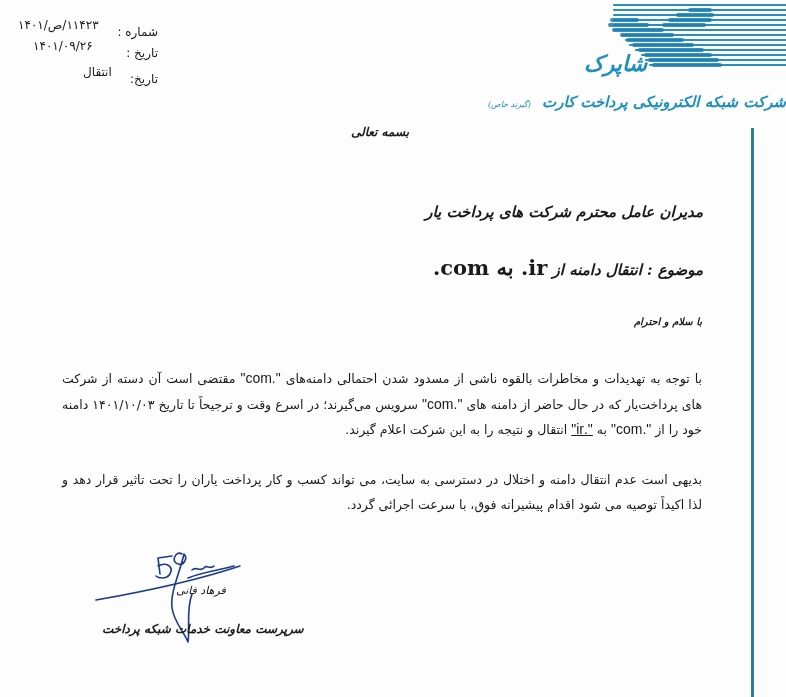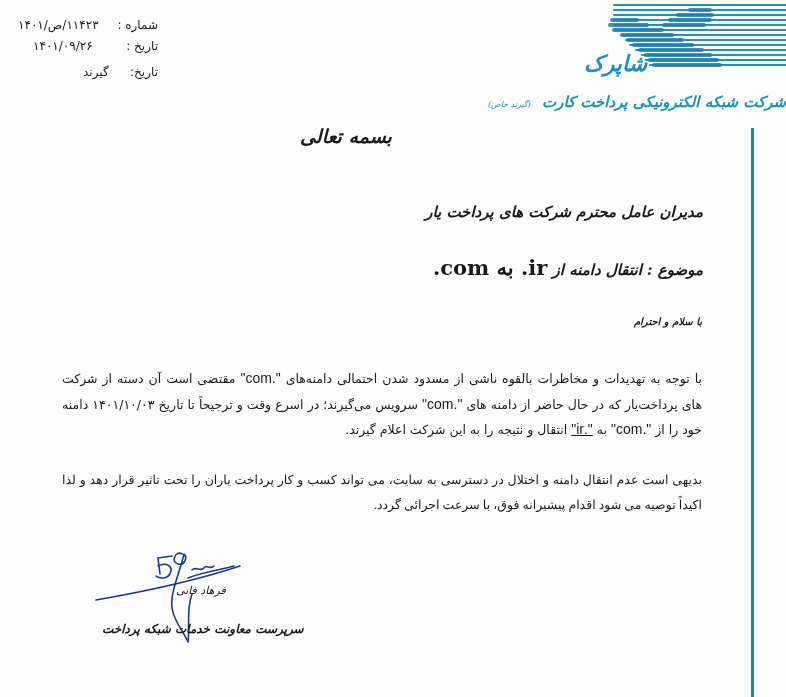--- a/index.html
+++ b/index.html
@@ -4,53 +4,53 @@
 <style>
   * { margin: 0; padding: 0; box-sizing: border-box; }
   html, body { width: 786px; height: 697px; background: #ffffff; overflow: hidden; }
   body { position: relative; font-family: "DejaVu Sans", sans-serif; color: #1a1a1a; }
 
   .page { position: absolute; left: 0; top: 0; width: 786px; height: 697px; background: #fdfdfd; }
 
   
   .meta { position: absolute; left: 0; top: 0; width: 160px; height: 100px; }
   .meta-row { position: absolute; direction: rtl; font-size: 12px; white-space: nowrap; }
-  .meta-label { position: absolute; right: 0; }
+  .meta-label { position: absolute; right: 0; margin-top: 7px; }
   .meta-value { position: absolute; }
   .row-number { top: 18px; left: 8px; width: 150px; }
   .row-date   { top: 39px; left: 8px; width: 150px; }
   .row-attach { top: 65px; left: 8px; width: 150px; }
 
   
   .logo { position: absolute; left: 572px; top: 0; width: 238px; height: 135px; }
   .logo-lines { position: absolute; left: 20px; top: 2px; width: 200px; height: 66px; }
   .logo-brand { position: absolute; left: 12px; top: 50px; direction: rtl; font-family: "DejaVu Serif", serif;
                 font-style: italic; font-weight: bold; font-size: 22px; color: #1e8fbf; }
   .logo-company { position: absolute; right: 24px; top: 93px; direction: rtl; font-family: "DejaVu Serif", serif;
                   font-style: italic; font-weight: bold; font-size: 15px; color: #1e8fbf; white-space: nowrap; }
   .logo-company small { font-size: 8px; font-weight: normal; margin-right: 6px; }
 
   
   .vrule { position: absolute; left: 751px; top: 128px; width: 3px; height: 569px; background: #2a7fa0; }
 
   
   .rtl { direction: rtl; position: absolute; }
-  .invocation { left: 300px; top: 125px; width: 160px; text-align: left; font-family: "DejaVu Serif", serif;
-                font-style: italic; font-weight: bold; font-size: 19px; }
+  .invocation { left: 300px; top: 125px; width: 160px; text-align: center; font-family: "DejaVu Serif", serif;
+                font-style: italic; font-weight: bold; font-size: 12px; }
   .recipient { right: 83px; top: 203px; font-family: "DejaVu Serif", serif; font-style: italic; font-weight: bold;
                font-size: 15px; white-space: nowrap; }
   .subject { right: 83px; top: 255px; font-family: "DejaVu Serif", serif; font-weight: bold; font-size: 15px; white-space: nowrap; }
   .subject .subject-label { font-style: italic; }
   .subject .domain { font-size: 21px; font-weight: bold; }
   .greeting { right: 84px; top: 316px; font-family: "DejaVu Serif", serif; font-style: italic; font-weight: bold;
               font-size: 10px; white-space: nowrap; }
 
   .para { right: 84px; width: 640px; font-size: 12.5px; line-height: 24.5px; text-align: justify; text-align-last: right; }
   .para-1 { top: 366px; }
-  .para-2 { top: 468px; font-family: Liberation Serif, serif; }
+  .para-2 { top: 468px; }
   .para .latin { font-family: "Liberation Sans", sans-serif; font-size: 14px; }
   .para .underline { text-decoration: underline; }
 
   
   .signature { position: absolute; left: 92px; top: 548px; width: 210px; height: 100px; }
   .sig-svg { position: absolute; left: 0; top: 0; }
   .sig-name { position: absolute; left: 84px; top: 36px; direction: rtl; font-family: "DejaVu Serif", serif;
               font-style: italic; font-size: 11px; white-space: nowrap; }
   .sig-title { position: absolute; left: 10px; top: 74px; direction: rtl; font-family: "DejaVu Serif", serif;
                font-style: italic; font-weight: bold; font-size: 12px; white-space: nowrap; }
@@ -64,21 +64,21 @@
     <div class="meta-row row-number">
       <span class="meta-label">شماره :</span>
       <span class="meta-value" style="left:10px;">۱۱۴۲۳/ص/۱۴۰۱</span>
     </div>
     <div class="meta-row row-date">
       <span class="meta-label">تاریخ :</span>
       <span class="meta-value" style="left:25px;">۱۴۰۱/۰۹/۲۶</span>
     </div>
     <div class="meta-row row-attach">
       <span class="meta-label">تاریخ:</span>
-      <span class="meta-value" style="left:75px;">گیرند</span>
+      <span class="meta-value" style="left:75px;">انتقال</span>
     </div>
   </div>
 
   <div class="logo">
     <svg class="logo-lines" width="200" height="66" viewBox="0 0 200 66">
       <g stroke="#2a8fb8" stroke-width="2.2" stroke-linecap="round">
         <line x1="22" y1="3" x2="196" y2="3"></line>
         <line x1="22" y1="8" x2="196" y2="8"></line>
         <line x1="22" y1="13" x2="196" y2="13"></line>
         <line x1="22" y1="18" x2="196" y2="18"></line>

